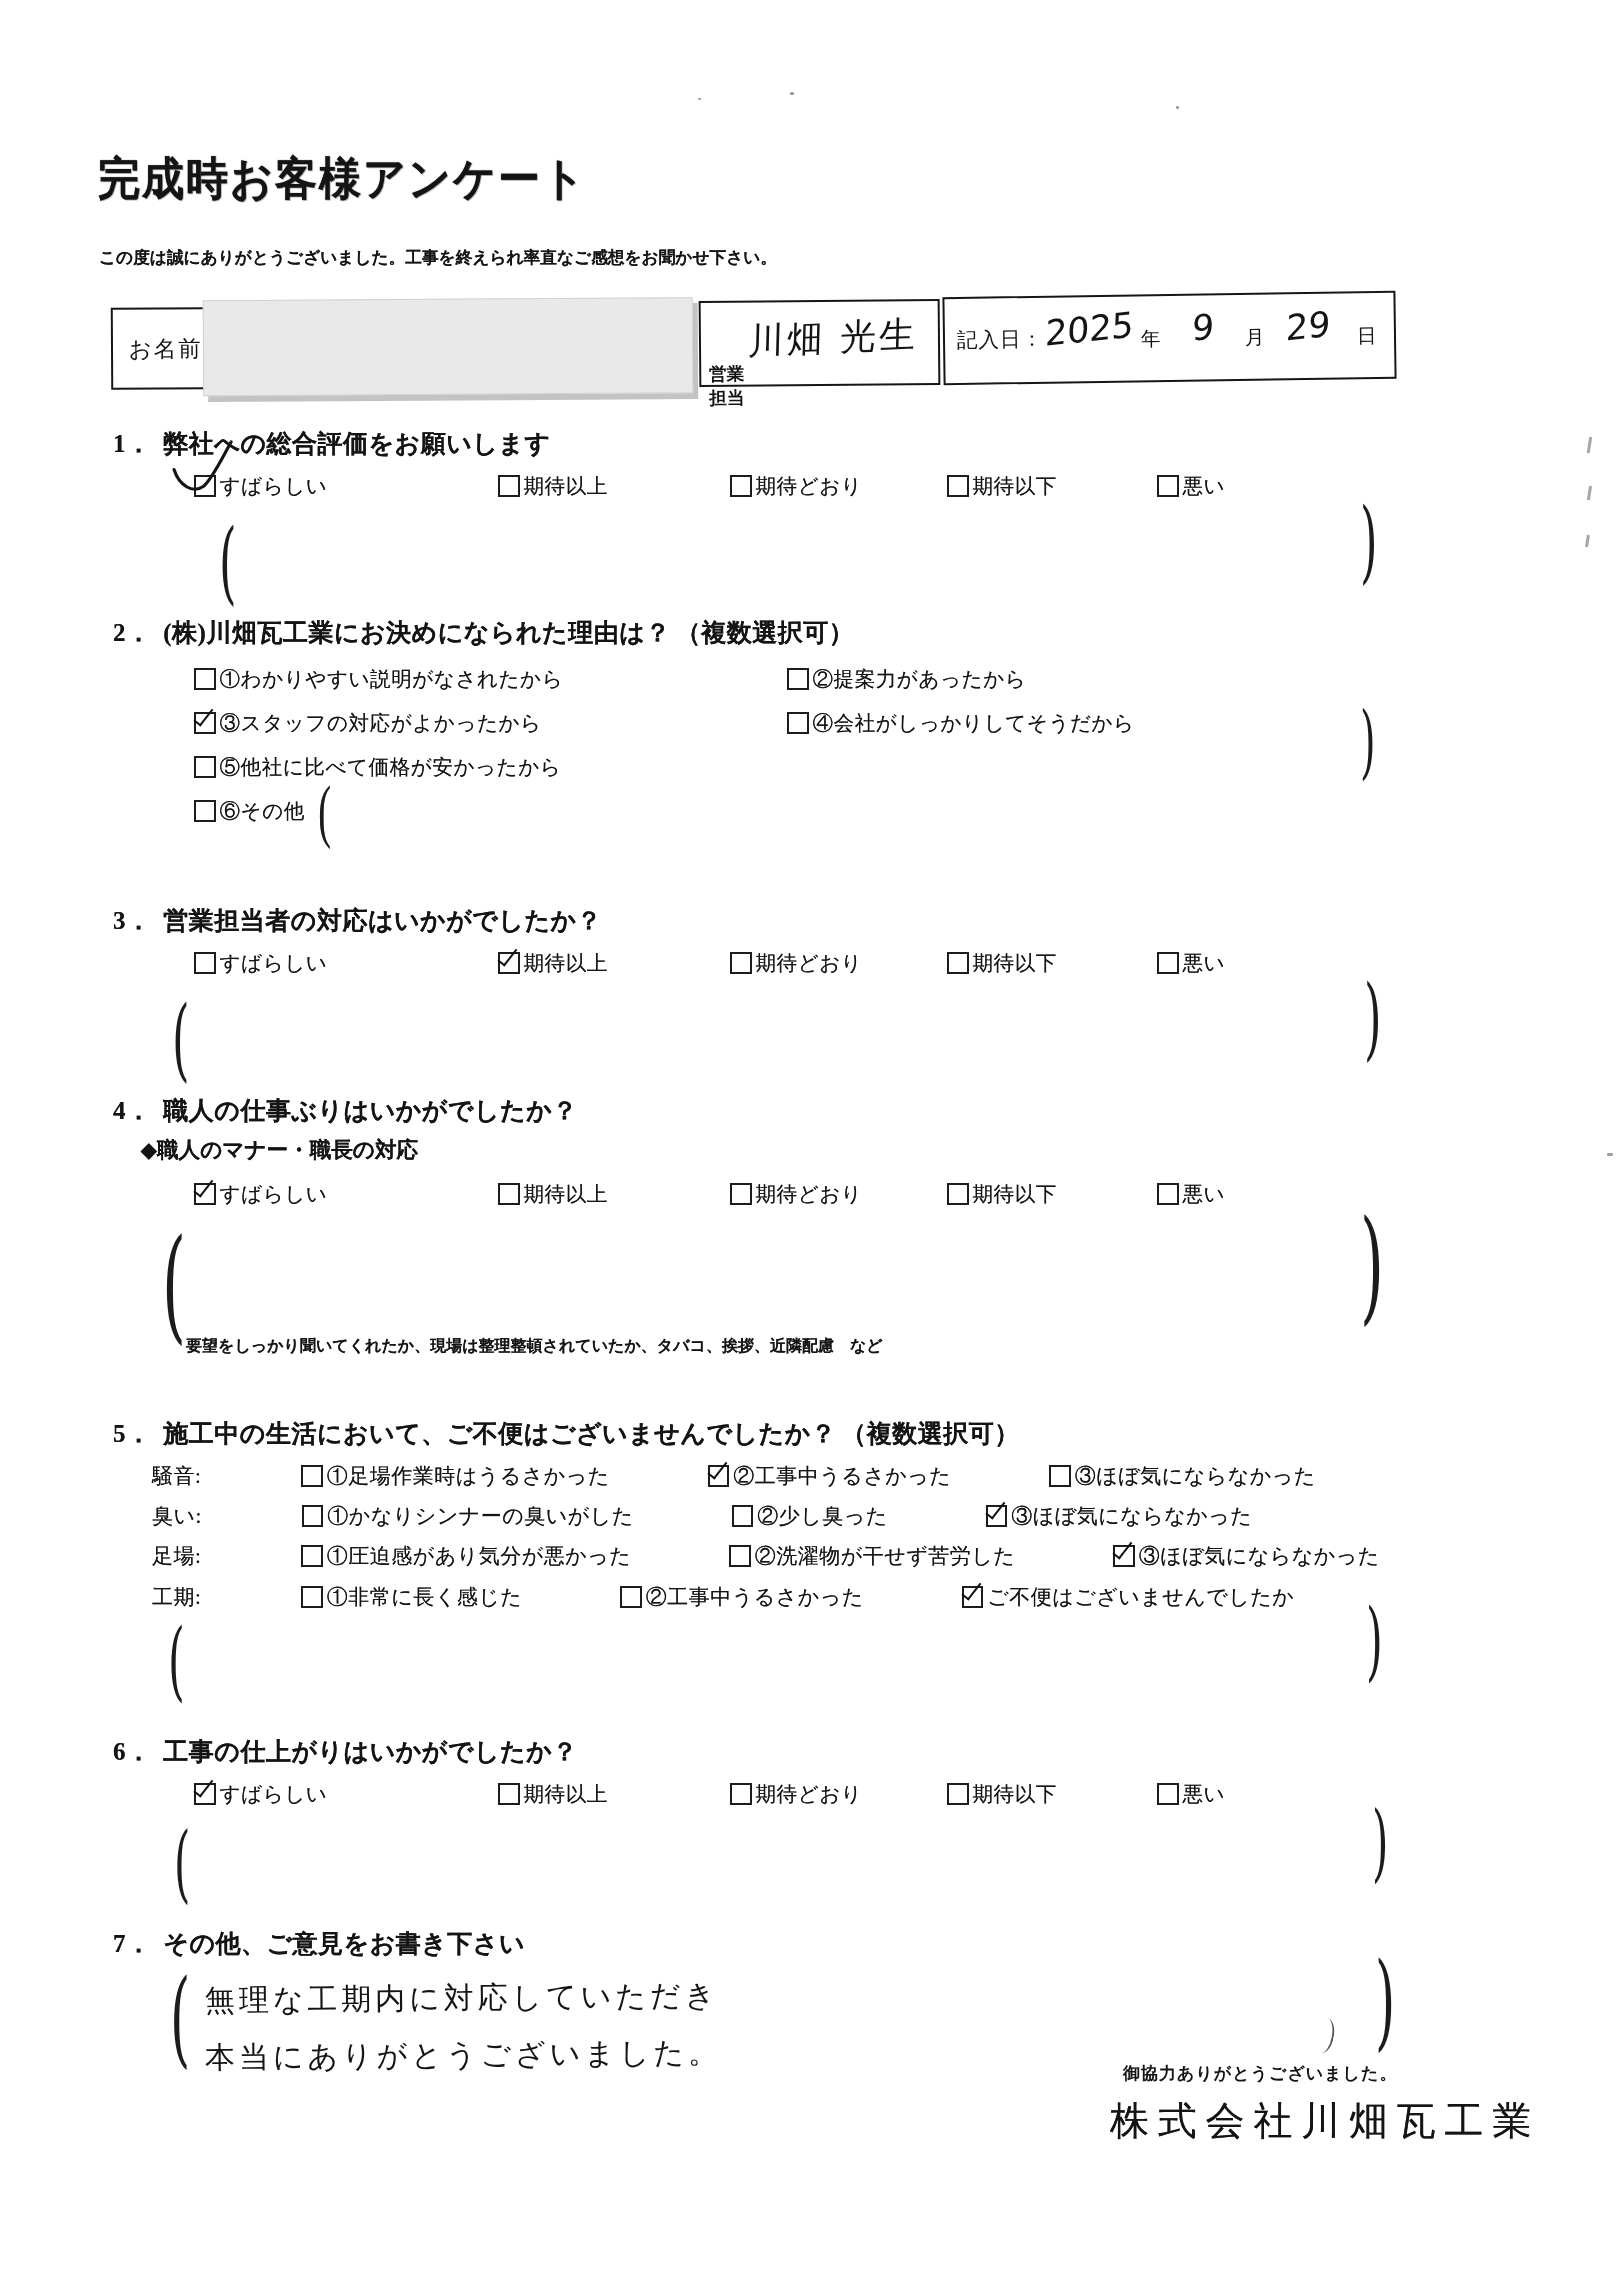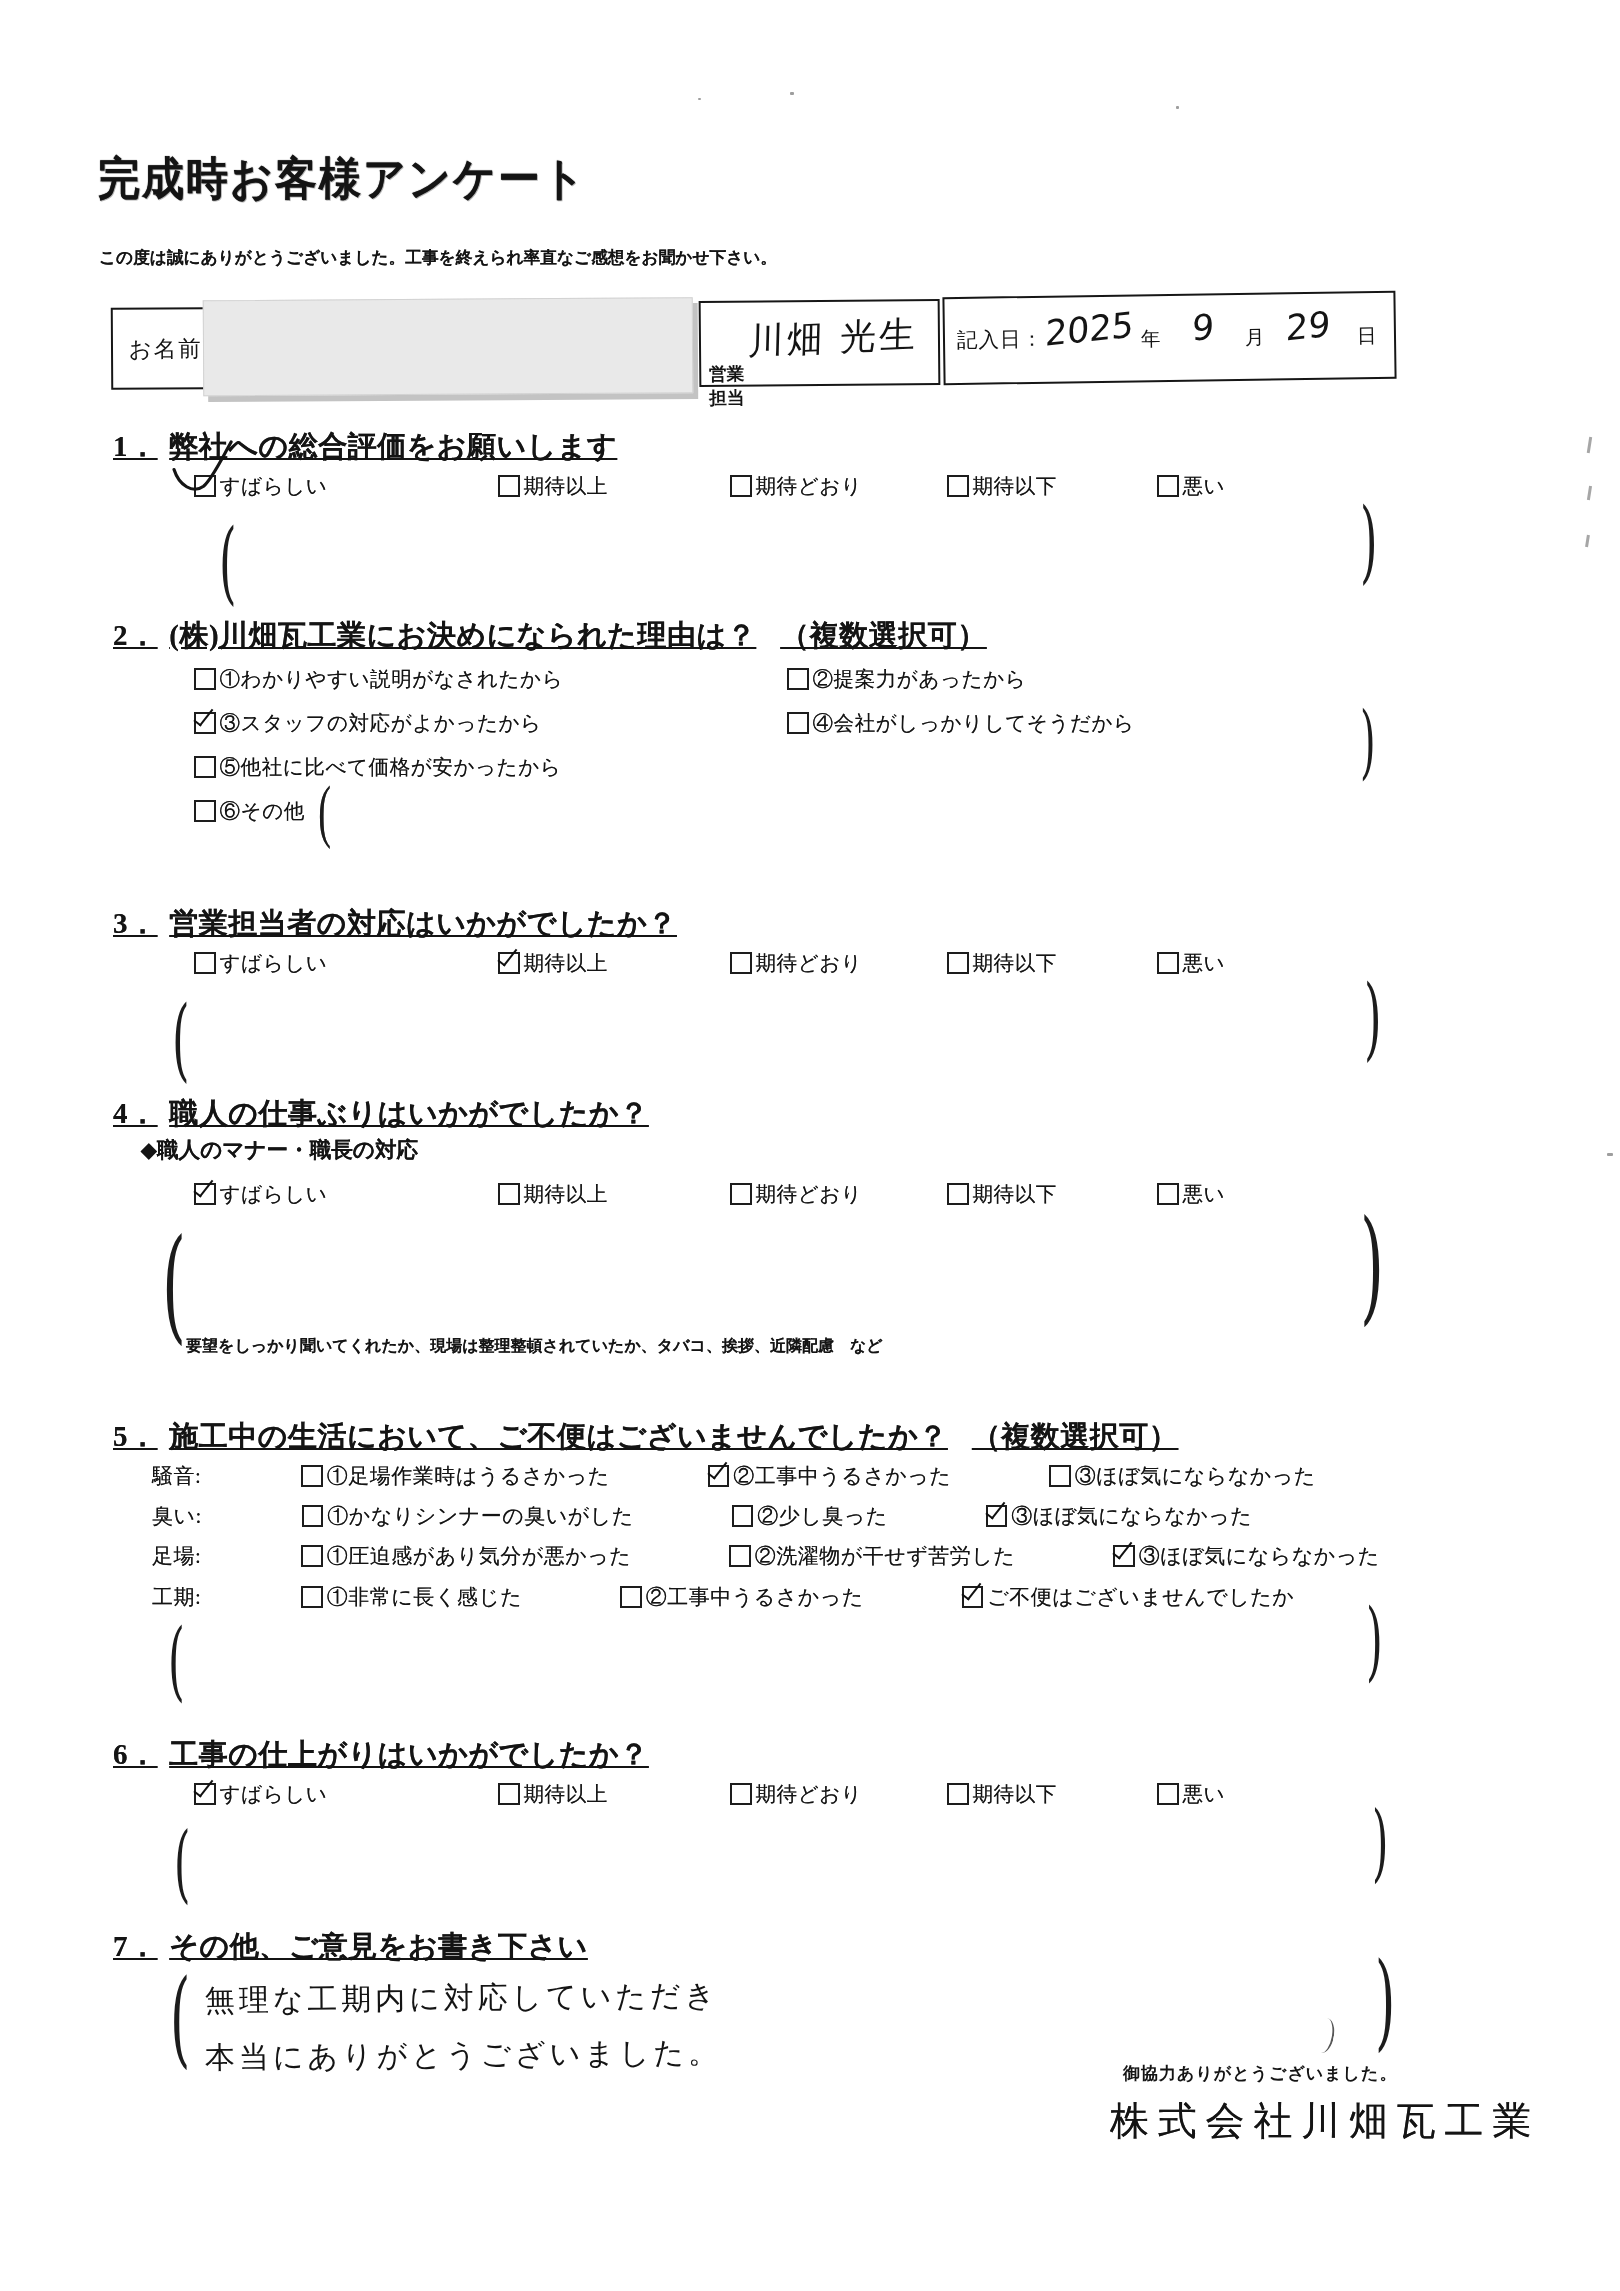--- a/index.html
+++ b/index.html
@@ -37,24 +37,24 @@
     position:absolute;left:47px;top:11.8px;font-size:36px;white-space:nowrap;
     font-family:"DejaVu Sans",sans-serif;transform:rotate(-2deg) skewX(-4deg);letter-spacing:2.9px;
   }
   .date-box{left:943px;top:294px;width:449px;height:84px;transform:rotate(-.8deg);}
   .date-label{position:absolute;left:11.8px;top:27.4px;font-size:20.6px;letter-spacing:1px;}
   .date-unit{position:absolute;top:29px;font-size:19.6px;}
   .hand{font-family:"DejaVu Sans",sans-serif;}
   .date-val{position:absolute;top:11.8px;font-size:35px;transform:rotate(-5deg) skewX(-8deg);}
   
   .q{position:absolute;left:113px;width:1431px;}
-  .qtitle{font-size:29px;font-weight:bold;letter-spacing:0.5px;white-space:nowrap;
-    text-shadow:0 0 0.4px rgba(0,0,0,.7);text-decoration:underline;}
+  .qtitle{font-size:25px;font-weight:bold;letter-spacing:0.5px;white-space:nowrap;
+    text-shadow:0 0 0.4px rgba(0,0,0,.7);}
   .qnum{margin-right:11.8px;}
-  .qnote{margin-left:24px;}
+  .qnote{margin-left:5px;}
   .row{position:absolute;height:31px;width:100%;}
   .opt{position:absolute;display:inline-flex;align-items:center;white-space:nowrap;
     font-size:20.6px;letter-spacing:0.5px;text-shadow:0 0 0.4px rgba(0,0,0,.6);padding-left:47px;}
   .o1{left:34px}.o2{left:338px}.o3{left:570px}.o4{left:787px}.o5{left:997px}
   .cb{
     position:relative;display:inline-block;width:17.6px;height:17.6px;flex:none;
     border:2px solid #1d1d1d;margin-right:3.9px;background:#fff;
   }
   .cb.checked::after{
     content:"";position:absolute;left:2.9px;top:-8.8px;width:6.9px;height:18.6px;

